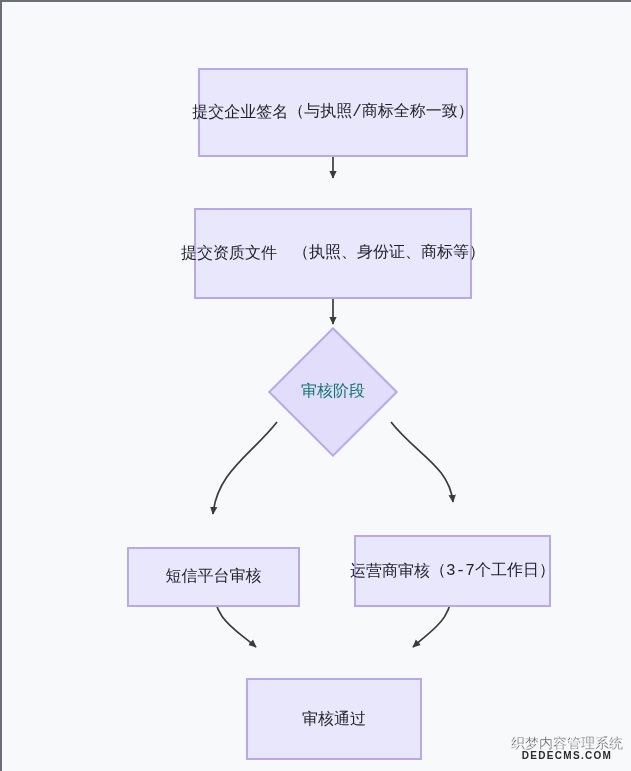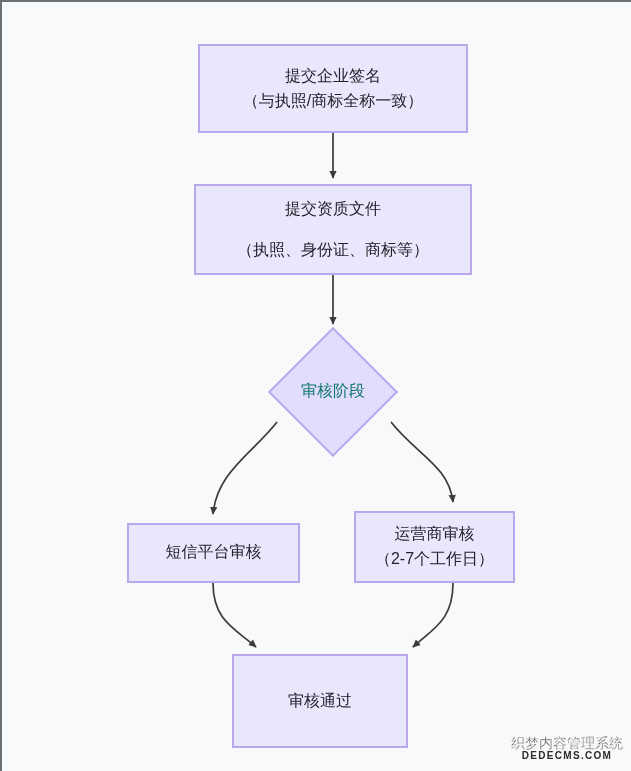--- a/index.html
+++ b/index.html
@@ -26,33 +26,34 @@
     left: 0;
     top: 0;
     width: 631px;
     height: 771px;
     pointer-events: none;
   }
   .node {
     position: absolute;
     box-sizing: border-box;
     display: flex;
-    flex-direction: column;
     align-items: center;
     justify-content: center;
     background: #e9e7fb;
     border: 2px solid #b9a9ec;
     color: #1f1f28;
     font-size: 16px;
     line-height: 1.55;
     text-align: center;
     white-space: nowrap;
+    margin-top: 24px;
   }
   .node .line2 {
     display: block;
+    font-family: Liberation Mono, monospace;
   }
   .diamond-wrap {
     position: absolute;
     display: flex;
     align-items: center;
     justify-content: center;
   }
   .diamond-shape {
     position: absolute;
     left: 50%;
@@ -132,26 +133,26 @@
 
   <div class="diamond-wrap" style="left:266px; top:324px; width:130px; height:131px;">
     <div class="diamond-shape"></div>
     <span class="diamond-label">审核阶段</span>
   </div>
 
   <div class="node" style="left:125px; top:521px; width:173px; height:60px;font-family:Liberation Mono, monospace;">
     <span class="line1">短信平台审核</span>
   </div>
 
-  <div class="node" style="left:352px; top:509px; width:161px; height:72px;">
+  <div class="node" style="left:352px; top:509px; width:197px; height:72px;">
     <span class="line1">运营商审核</span>
-    <span class="line2">（2-7个工作日）</span>
+    <span class="line2">（3-7个工作日）</span>
   </div>
 
-  <div class="node" style="left:230px; top:652px; width:176px; height:94px;text-align:center;">
+  <div class="node" style="left:244px; top:652px; width:176px; height:82px;text-align:center;">
     <span class="line1">审核通过</span>
   </div>
 
   <div id="watermark">
     <div class="wm-cn">织梦内容管理系统</div>
     <div class="wm-en">DEDECMS.COM</div>
   </div>
 
 </div>
 

